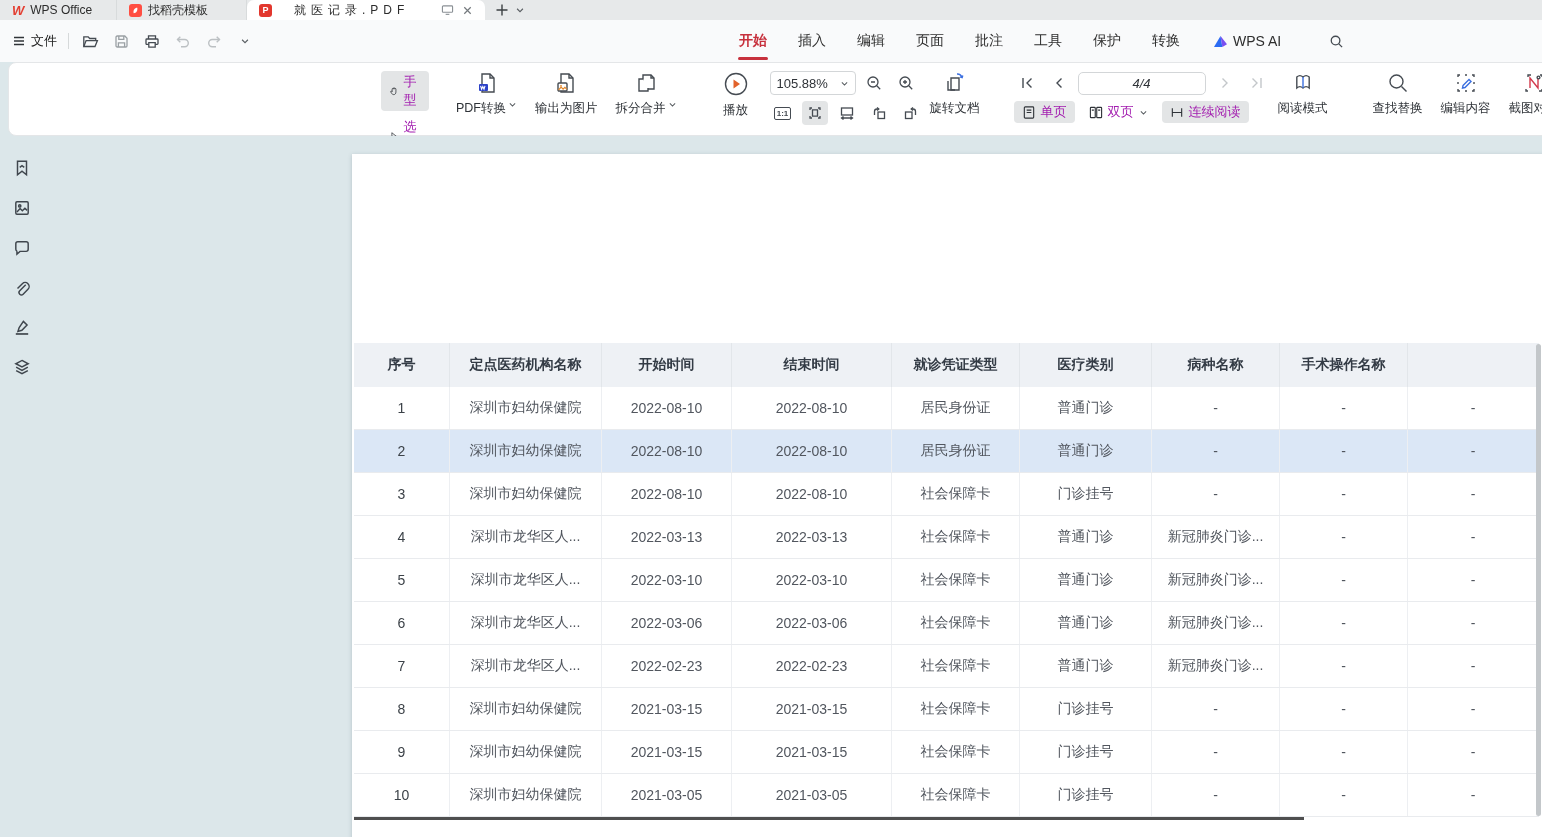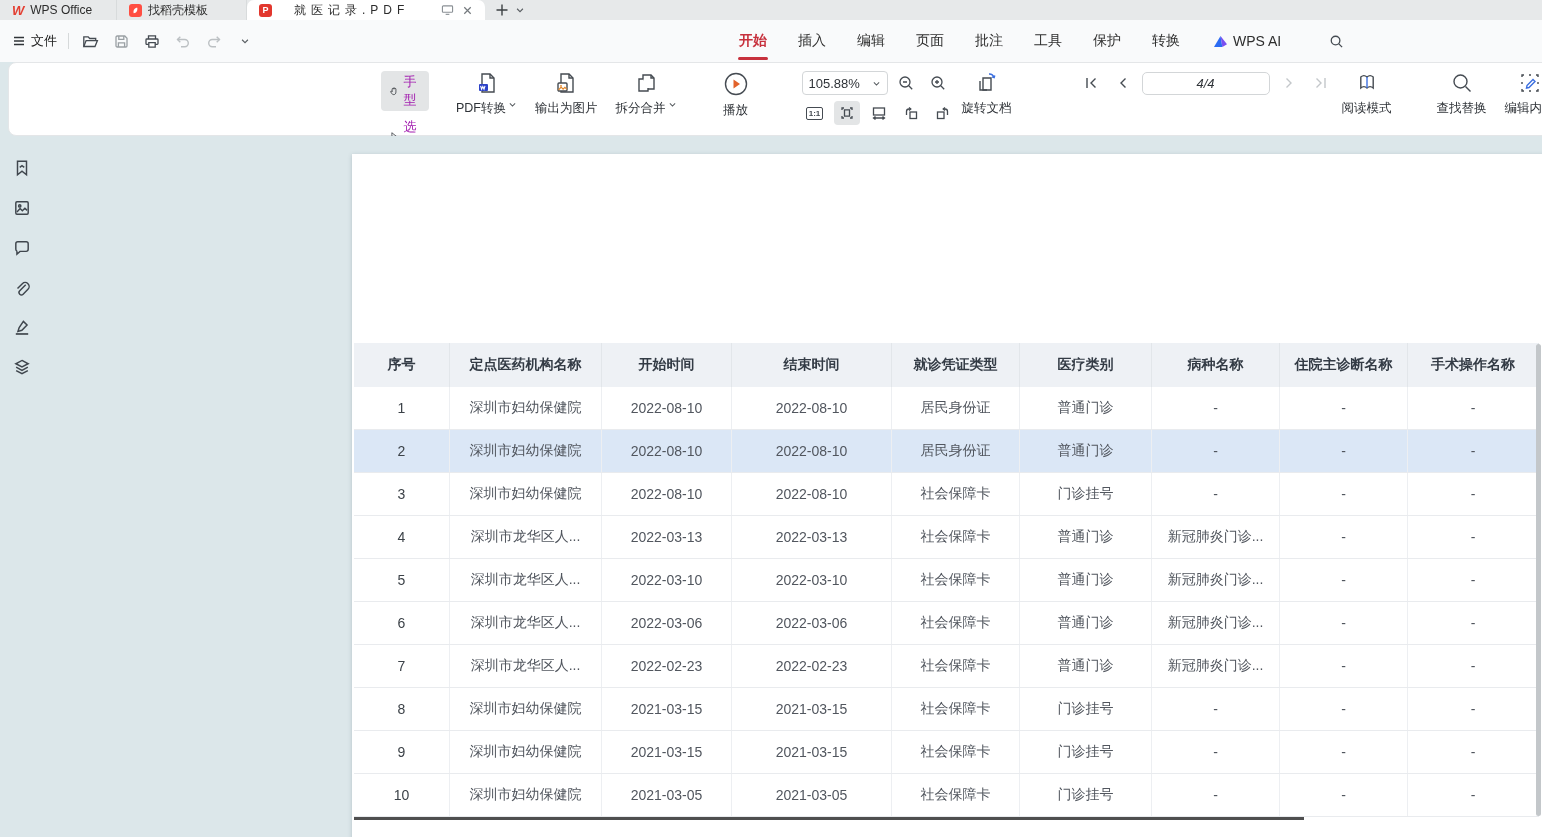--- a/index.html
+++ b/index.html
@@ -36,21 +36,21 @@
   
   .panel { position:absolute; top:62px; left:8px; right:-10px; height:74px; background:#fff; border:1px solid #e4e6e8; border-radius:8px; display:flex; align-items:flex-start; padding:8px 0 0 372px; }
   .pdiv { width:1px; align-self:stretch; margin:2px 14px 8px 14px; background:#e7e9ea; }
   .pill { display:flex; align-items:center; gap:5px; font-size:13px; color:#a21caf; padding:2px 8px; border-radius:4px; }
   .pill.on { background:#e3e5e6; }
   .g-select { display:flex; flex-direction:column; gap:5px; }
   .tcol { display:flex; flex-direction:column; align-items:center; gap:5px; font-size:12.5px; color:#2f3338; padding:0 9px; cursor:default; }
   .tcol .lbl { display:flex; gap:2px; white-space:nowrap; }
   .bigrow { display:flex; align-items:flex-start; margin-left:18px; }
   .cluster { display:flex; flex-direction:column; gap:6px; }
-  .crow { display:flex; align-items:center; gap:6px;margin-left:32px; }
+  .crow { display:flex; align-items:center; gap:6px; }
   .zoombox { display:flex; align-items:center; justify-content:space-between; width:86px; height:24px; border:1px solid #d3d6d8; border-radius:4px; background:#fff; padding:0 6px; font-size:13px; color:#2f3338; }
   .sic { width:26px; height:24px; display:flex; align-items:center; justify-content:center; border-radius:4px; }
   .sic.on { background:#e3e5e6; }
   .pagebox { width:128px; height:23px; border:1px solid #d3d6d8; border-radius:5px; background:#fff; font-size:13px; color:#2f3338; display:flex; align-items:center; justify-content:center;font-style:italic; }
   .ratio { width:17px; height:13px; border:1.2px solid #454b52; border-radius:2px; font-size:8px; display:flex; align-items:center; justify-content:center; color:#454b52; font-weight:bold; letter-spacing:0; }
 
   
   .content { position:absolute; top:136px; left:0; right:0; bottom:0; background:#dce7ea; }
   .side-icons { position:absolute; left:13px; top:0; width:20px; }
   .side-ic { position:absolute; left:0; width:20px; height:20px; }
@@ -343,20 +343,46 @@
         <svg width="14" height="14" viewBox="0 0 14 14" fill="none" stroke="#c3c7ca" stroke-width="1.4">
             <path d="M4.5 2.5L9 7l-4.5 4.5"></path>
           </svg>
       </span>
       <span class="sic">
         <svg width="14" height="14" viewBox="0 0 14 14" fill="none" stroke="#c3c7ca" stroke-width="1.4">
             <path d="M2.5 2.5L7 7l-4.5 4.5M11 2v10"></path>
           </svg>
       </span>
     </div>
+    <div class="crow">
+      <span class="pill on">
+        <svg width="14" height="15" viewBox="0 0 15 16" fill="none" stroke="#2f3338" stroke-width="1.2">
+            <rect x="2.5" y="2" width="10" height="12" rx="1"></rect>
+            <path d="M5 5.5h5M5 8h5"></path>
+          </svg>
+        <span>单页</span>
+      </span>
+      <span class="pill">
+        <svg width="14" height="15" viewBox="0 0 15 16" fill="none" stroke="#2f3338" stroke-width="1.2">
+            <rect x="1.5" y="2.5" width="5.2" height="11" rx="0.8"></rect>
+            <rect x="8.3" y="2.5" width="5.2" height="11" rx="0.8"></rect>
+            <path d="M3 5.5h2.2M9.8 5.5H12"></path>
+          </svg>
+        <span>双页</span>
+        <svg width="9" height="9" viewBox="0 0 12 12" fill="none" stroke="#5a5f63" stroke-width="1.4">
+            <path d="M2.5 4.5L6 8l3.5-3.5"></path>
+          </svg>
+      </span>
+      <span class="pill on">
+        <svg width="14" height="15" viewBox="0 0 15 16" fill="none" stroke="#2f3338" stroke-width="1.2">
+            <path d="M2.5 3.5v9M12.5 3.5v9M2.5 8h10"></path>
+          </svg>
+        <span>连续阅读</span>
+      </span>
+    </div>
   </div>
 
   <div class="tcol" style="padding:0 8px;">
     <svg width="24" height="24" viewBox="0 0 24 24" fill="none" stroke="#454b52" stroke-width="1.4">
         <path d="M12 6c-1.8-1.6-4.4-1.6-6.2 0v11c1.8-1.6 4.4-1.6 6.2 0 1.8-1.6 4.4-1.6 6.2 0V6c-1.8-1.6-4.4-1.6-6.2 0z"></path>
         <path d="M12 6v11" stroke="#3b6fe0"></path>
       </svg>
     <span class="lbl">
         <span>阅读模式</span>
       </span>
@@ -438,21 +464,20 @@
   <div class="page">
     <div class="dtable">
       <div class="thead">
           <div class="th">序号</div>
           <div class="th">定点医药机构名称</div>
           <div class="th">开始时间</div>
           <div class="th">结束时间</div>
           <div class="th">就诊凭证类型</div>
           <div class="th">医疗类别</div>
           <div class="th">病种名称</div>
-          <div class="th">住院主诊断名称</div>
           <div class="th">手术操作名称</div>
         </div>
       <div>
           <div class="trow">
             <div class="td">1</div>
             <div class="td">深圳市妇幼保健院</div>
             <div class="td">2022-08-10</div>
             <div class="td">2022-08-10</div>
             <div class="td">居民身份证</div>
             <div class="td">普通门诊</div>

